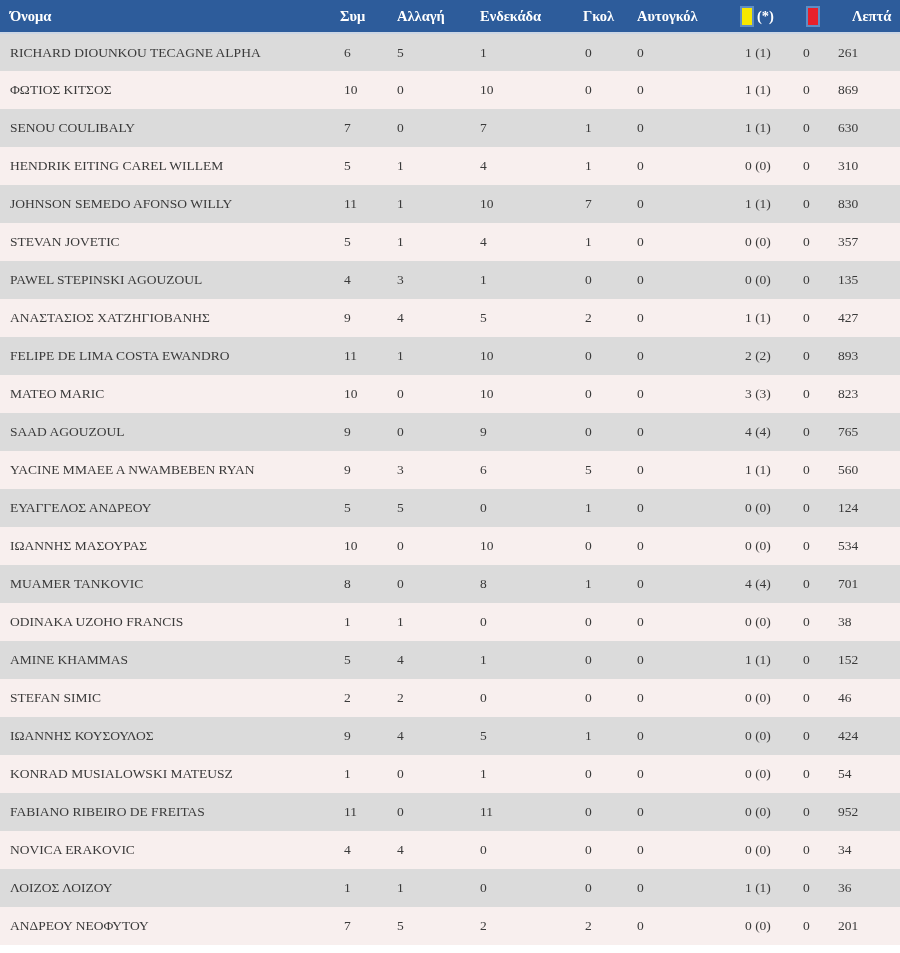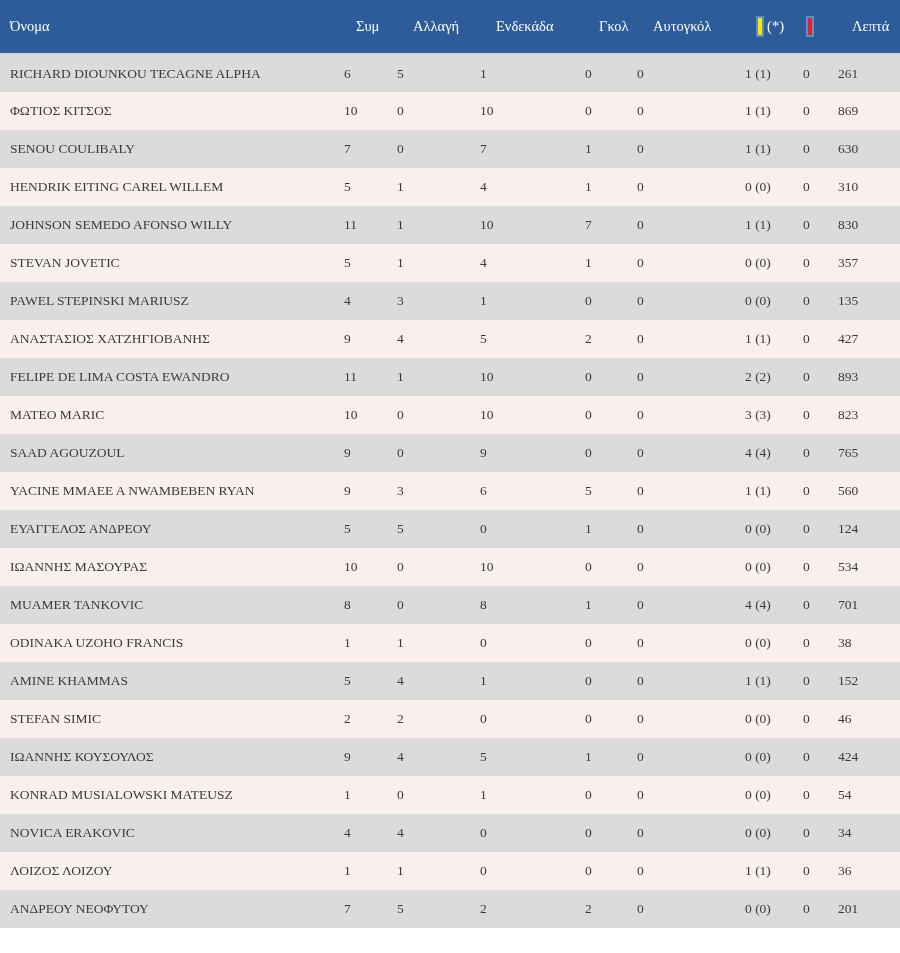--- a/index.html
+++ b/index.html
@@ -33,24 +33,24 @@
   col.c-yellow{width:60px;}
   col.c-red{width:30px;}
   col.c-lepta{width:70px;}
 
   thead tr{
     background:var(--header-bg);
     height:33px;
   }
   th{
     color:var(--header-text);
-    font-weight:normal;
+    font-weight:bold;
     font-size:14.5px;
     text-align:left;
-    padding:16px;
+    padding:0;
     border-bottom:2px solid var(--sep);
     white-space:nowrap;
     overflow:hidden;
   }
   td{
     color:var(--text);
     font-size:13.5px;
     padding:0;
     white-space:nowrap;
     overflow:hidden;
@@ -176,21 +176,21 @@
         <td class="sym">5</td>
         <td class="chg">1</td>
         <td class="xi">4</td>
         <td class="goals">1</td>
         <td class="own">0</td>
         <td class="yellow">0 (0)</td>
         <td class="red">0</td>
         <td class="lepta">357</td>
       </tr>
       <tr>
-        <td class="name">PAWEL STEPINSKI MARIUSZ</td>
+        <td class="name">PAWEL STEPINSKI AGOUZOUL</td>
         <td class="sym">4</td>
         <td class="chg">3</td>
         <td class="xi">1</td>
         <td class="goals">0</td>
         <td class="own">0</td>
         <td class="yellow">0 (0)</td>
         <td class="red">0</td>
         <td class="lepta">135</td>
       </tr>
       <tr>
@@ -330,20 +330,31 @@
         <td class="sym">1</td>
         <td class="chg">0</td>
         <td class="xi">1</td>
         <td class="goals">0</td>
         <td class="own">0</td>
         <td class="yellow">0 (0)</td>
         <td class="red">0</td>
         <td class="lepta">54</td>
       </tr>
       <tr>
+        <td class="name">FABIANO RIBEIRO DE FREITAS</td>
+        <td class="sym">11</td>
+        <td class="chg">0</td>
+        <td class="xi">11</td>
+        <td class="goals">0</td>
+        <td class="own">0</td>
+        <td class="yellow">0 (0)</td>
+        <td class="red">0</td>
+        <td class="lepta">952</td>
+      </tr>
+      <tr>
         <td class="name">NOVICA ERAKOVIC</td>
         <td class="sym">4</td>
         <td class="chg">4</td>
         <td class="xi">0</td>
         <td class="goals">0</td>
         <td class="own">0</td>
         <td class="yellow">0 (0)</td>
         <td class="red">0</td>
         <td class="lepta">34</td>
       </tr>

